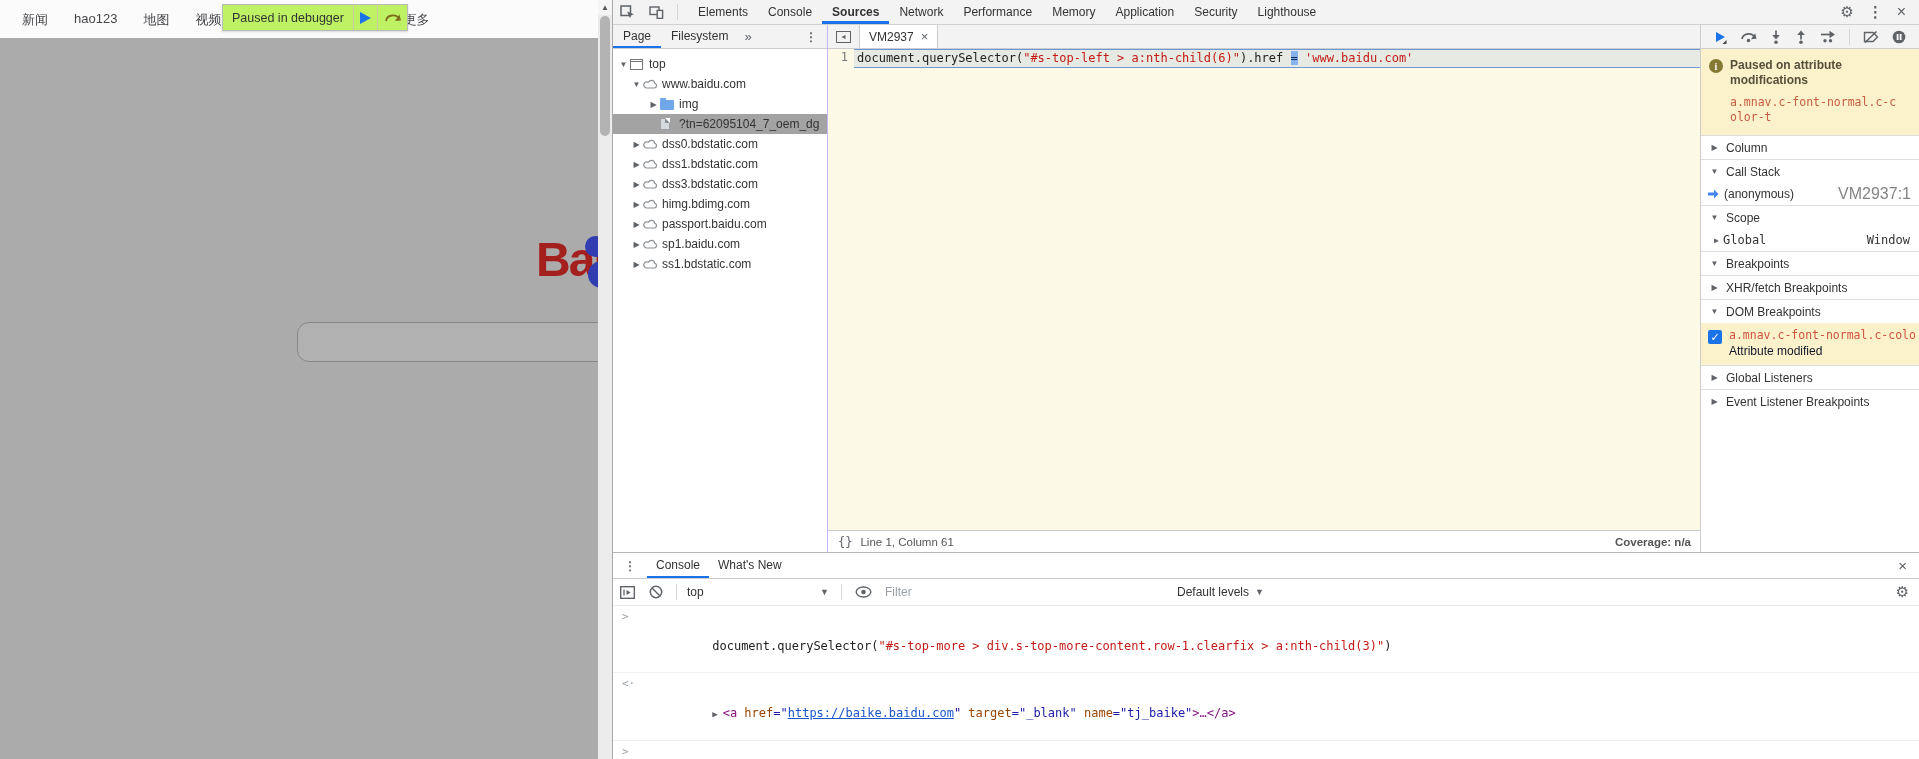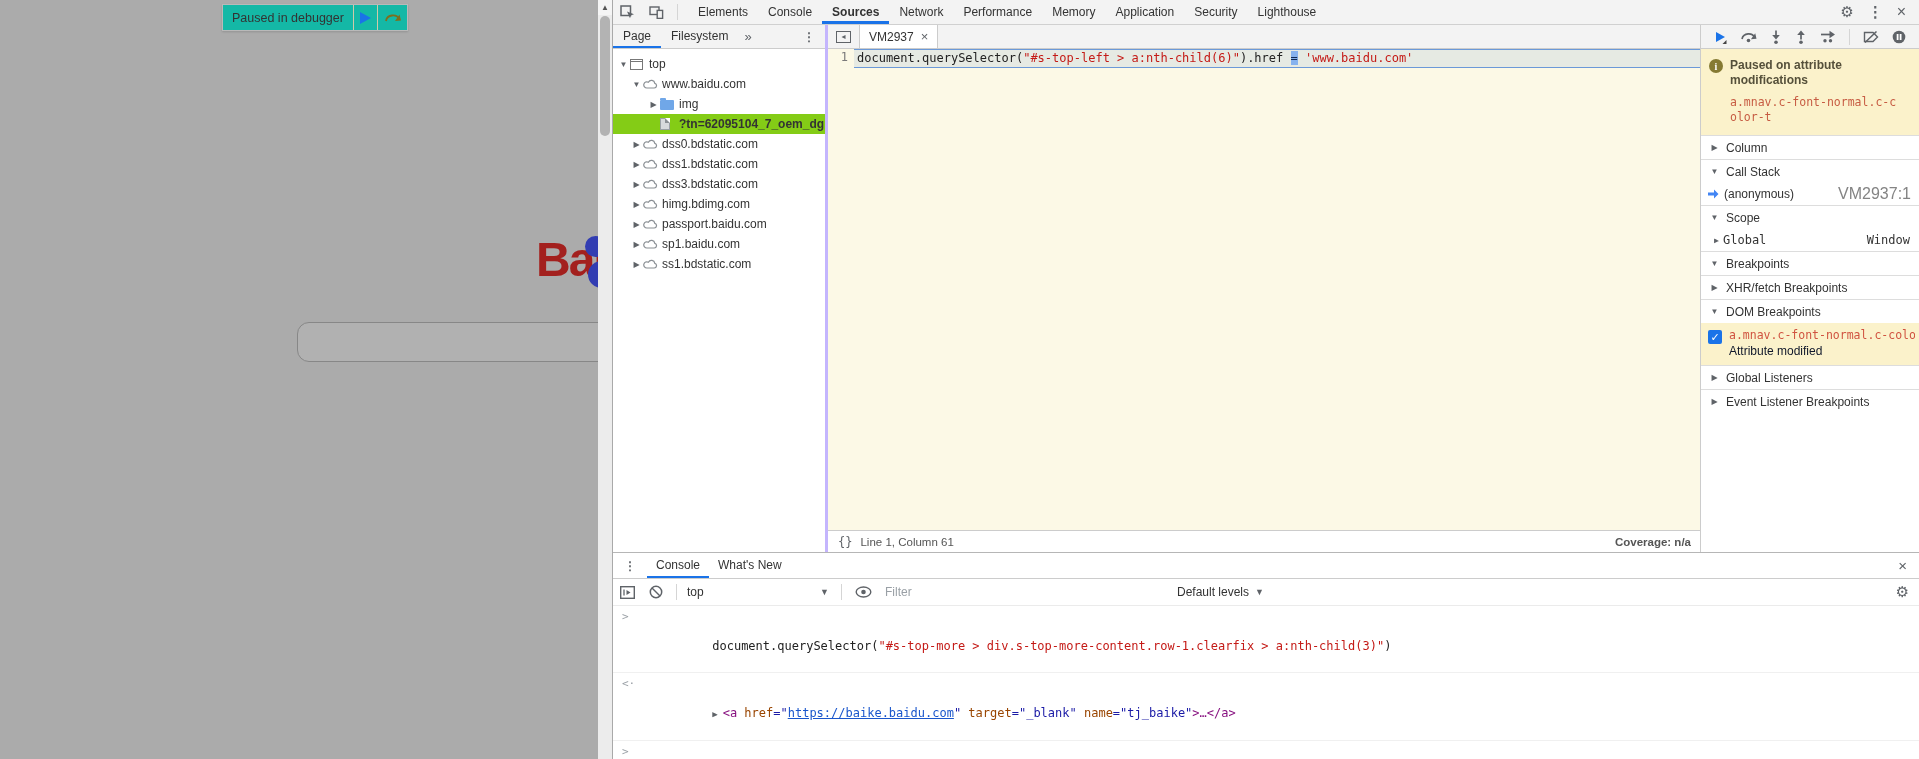--- a/index.html
+++ b/index.html
@@ -10,21 +10,21 @@
   }
   .mono { font-family:"DejaVu Sans Mono","Liberation Mono",monospace; }
 
   
   .page { position:absolute; left:0; top:0; width:598px; height:759px; background:#ababab; overflow:hidden; }
   .page-topbar { position:absolute; left:0; top:0; width:100%; height:38px; background:#fbfbfb; }
   .page-nav { position:absolute; left:22px; top:11px; display:flex; gap:26px; font-size:13px; color:#46464a; }
   .page-nav span { cursor:pointer; white-space:nowrap; }
   .paused-banner {
     position:absolute; left:222px; top:4px; height:27px; display:flex; align-items:stretch;
-    background:#14b8a6; border:1px solid #b9b9b9; box-shadow:0 1px 2px rgba(0,0,0,.15);
+    background:#bef264; border:1px solid #b9b9b9; box-shadow:0 1px 2px rgba(0,0,0,.15);
     font-size:12.5px; color:#333;
   }
   .paused-banner .txt { display:flex; align-items:center; padding:0 9px; }
   .paused-banner .btn { display:flex; align-items:center; padding:0 6px; border-left:1px solid #cfc9a8; cursor:pointer; }
   .banner-play { width:0; height:0; border-left:11px solid #1a73e8; border-top:6px solid transparent; border-bottom:6px solid transparent; }
 
   .baidu-logo { position:absolute; left:536px; top:234px; font-size:48px; line-height:1.1; font-weight:bold; letter-spacing:-2px; color:#a3201e; }
   .logo-dot1 { position:absolute; left:585px; top:236px; width:21px; height:21px; border-radius:50%; background:#323db2; }
   .logo-dot2 { position:absolute; left:588px; top:261px; width:27px; height:27px; border-radius:50%; background:#323db2; }
   .search-box { position:absolute; left:297px; top:322px; width:340px; height:40px; border:1px solid #878787; border-radius:12px; background:#b1b1b1; }
@@ -42,30 +42,30 @@
   .dt-toolbar .tool-ico { padding:0 7px; display:flex; align-items:center; cursor:pointer; }
   .dt-tabs { display:flex; height:100%; margin-left:4px; }
   .dt-tab { padding:0 10px; display:flex; align-items:center; height:100%; cursor:pointer; border-bottom:3px solid transparent; border-top:3px solid transparent; }
   .dt-tab.sel { border-bottom-color:#1a73e8;font-weight:bold; }
   .dt-toolbar .right { margin-left:auto; display:flex; align-items:center; gap:4px; padding-right:8px; }
   .glyph-btn { cursor:pointer; font-size:15px; padding:0 5px; color:#5f6368; }
 
   .sources { position:absolute; left:0; top:25px; right:0; bottom:207px; }
 
   
-  .src-nav { position:absolute; left:0; top:0; bottom:0; width:215px; border-right:3px solid #c4b5fd; background:#fff; }
+  .src-nav { position:absolute; left:0; top:0; bottom:0; width:215px; border-right:1px solid #c4b5fd; background:#fff; }
   .pane-header { height:24px; background:#f3f3f3; border-bottom:1px solid #ccc; display:flex; align-items:center; }
   .pane-tab { padding:0 10px; height:100%; display:flex; align-items:center; cursor:pointer; border-bottom:2px solid transparent; }
   .pane-tab.sel { border-bottom-color:#1a73e8; }
   .pane-more { padding:0 6px; cursor:pointer; color:#5f6368; font-size:13px; }
   .pane-menu { margin-left:auto; padding:0 10px; cursor:pointer; color:#5f6368; font-weight:bold; }
 
   .tree { padding-top:5px; }
   .tree-row { height:20px; display:flex; align-items:center; cursor:pointer; white-space:nowrap; }
-  .tree-row.sel { background:#84cc16;font-weight:bold; }
+  .tree-row.sel { background:#a3a3a3; }
   .tw { display:inline-flex; width:13px; justify-content:center; font-size:8px; color:#5f6368; flex:none; }
   .t-ico { display:inline-flex; width:19px; align-items:center; flex:none; }
   .d0 { padding-left:4px; } .d1 { padding-left:17px; } .d2 { padding-left:34px; }
   .frame-ico { width:13px; height:11px; border:1.3px solid #777; position:relative; }
   .frame-ico::after { content:""; position:absolute; left:0; right:0; top:1.6px; height:1.3px; background:#777; }
   .folder-ico { width:14px; height:10px; background:#70a7e8; border-radius:1px; position:relative; margin-top:2px; }
   .folder-ico::before { content:""; position:absolute; left:0; top:-2px; width:6px; height:2px; background:#70a7e8; border-radius:1px 1px 0 0; }
   .file-ico { width:10px; height:12px; background:#d7dadd; border:1px solid #9aa0a6; position:relative; }
   .file-ico::after { content:""; position:absolute; right:-1px; top:-1px; border-style:solid; border-width:0 5px 5px 0; border-color:transparent #fff #8b9095 transparent; }
 
@@ -133,20 +133,32 @@
   .el-link { color:#1a56cc; text-decoration:underline; cursor:pointer; }
 
   svg { display:block; }
 </style>
 </head>
 <body>
 
 <div id="root">
 
   <div class="page">
+    <div class="page-topbar">
+      <div class="page-nav">
+        <span>新闻</span>
+        <span>hao123</span>
+        <span>地图</span>
+        <span>视频</span>
+        <span>贴吧</span>
+        <span>图片</span>
+        <span>网盘</span>
+        <span>更多</span>
+      </div>
+    </div>
 
     <div class="paused-banner">
       <span class="txt">Paused in debugger</span>
       <span class="btn">
         <span class="banner-play"></span>
       </span>
       <span class="btn">
         <svg width="17" height="13">
           <path d="M2 10 C 3 3, 13 3, 15 8" fill="none" stroke="#7d6f1f" stroke-width="1.8"></path>
           <path d="M15.5 3.5 l1.5 6 -6 0.5 z" fill="#7d6f1f"></path>

